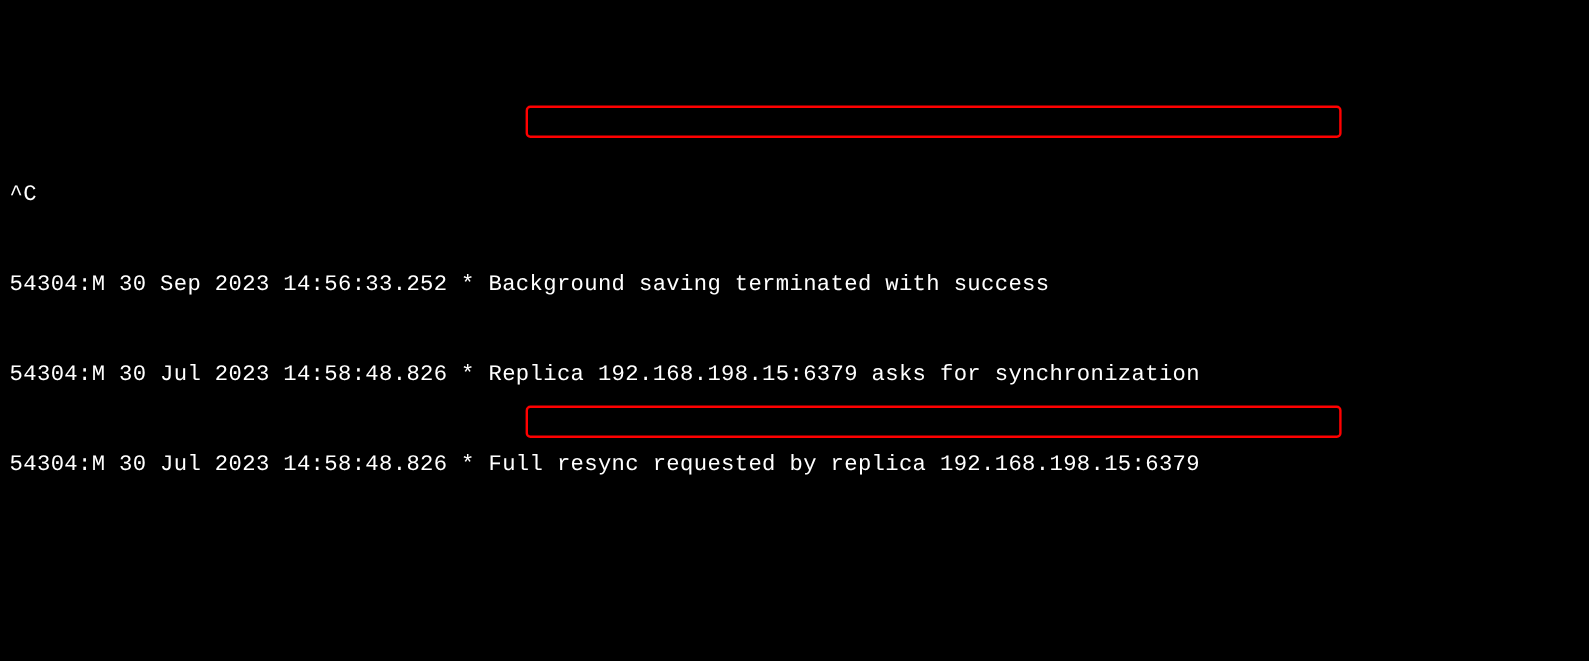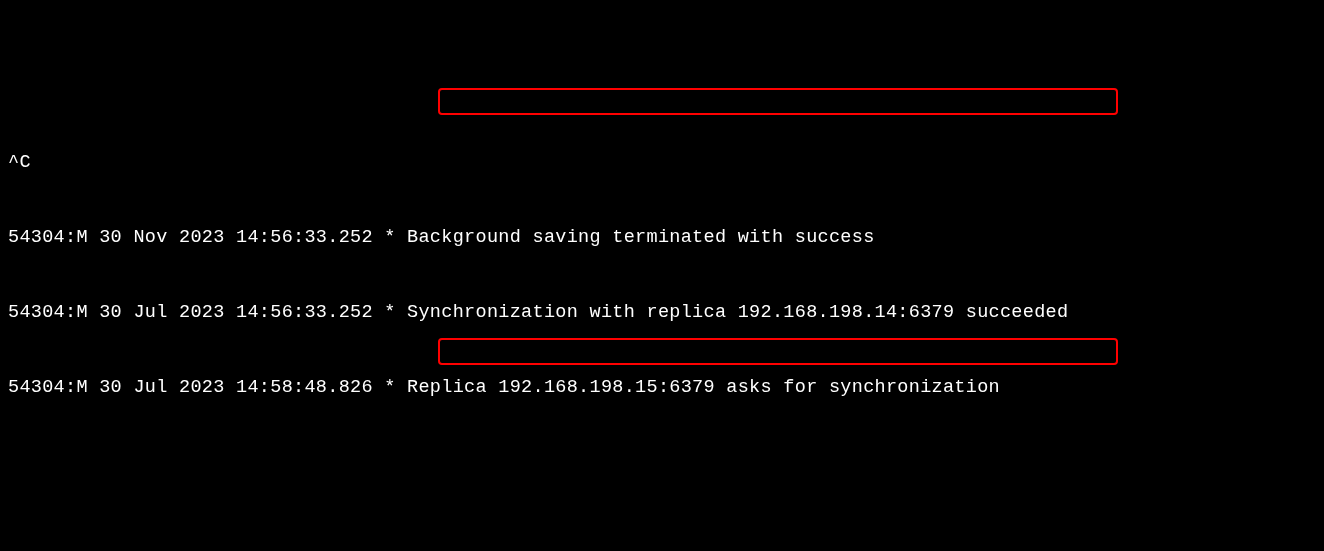--- a/index.html
+++ b/index.html
@@ -34,23 +34,23 @@
       pointer-events: none;
     }
   </style>
 </head>
 <body>
 
 
 
 <div class="terminal">
   <div class="line">^C</div>
-  <div class="line">54304:M 30 Nov 2023 14:56:33.252 * Background saving terminated with success</div>
-  <div class="line">54304:M 30 Jul 2023 14:56:33.252 * Synchronization with replica 192.168.198.14:6379 succeeded</div>
+  <div class="line">54304:M 30 Sep 2023 14:56:33.252 * Background saving terminated with success</div>
   <div class="line">54304:M 30 Jul 2023 14:58:48.826 * Replica 192.168.198.15:6379 asks for synchronization</div>
+  <div class="line">54304:M 30 Jul 2023 14:58:48.826 * Full resync requested by replica 192.168.198.15:6379</div>
   
   
   
   
   
   
   
   
   
   

